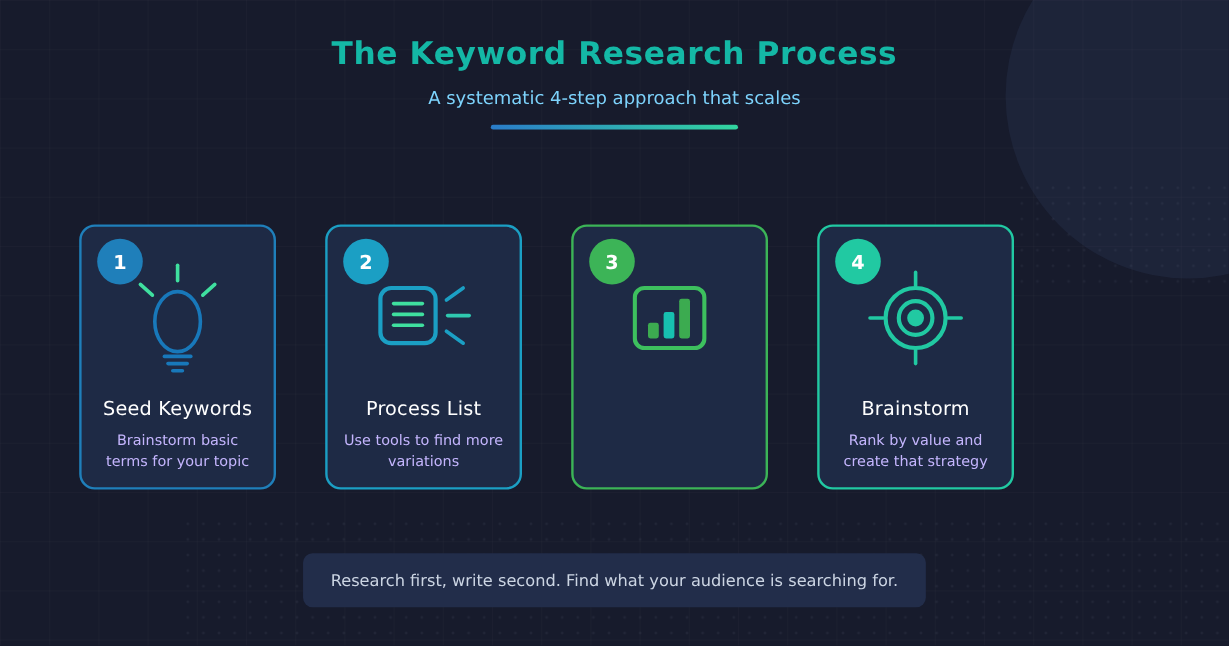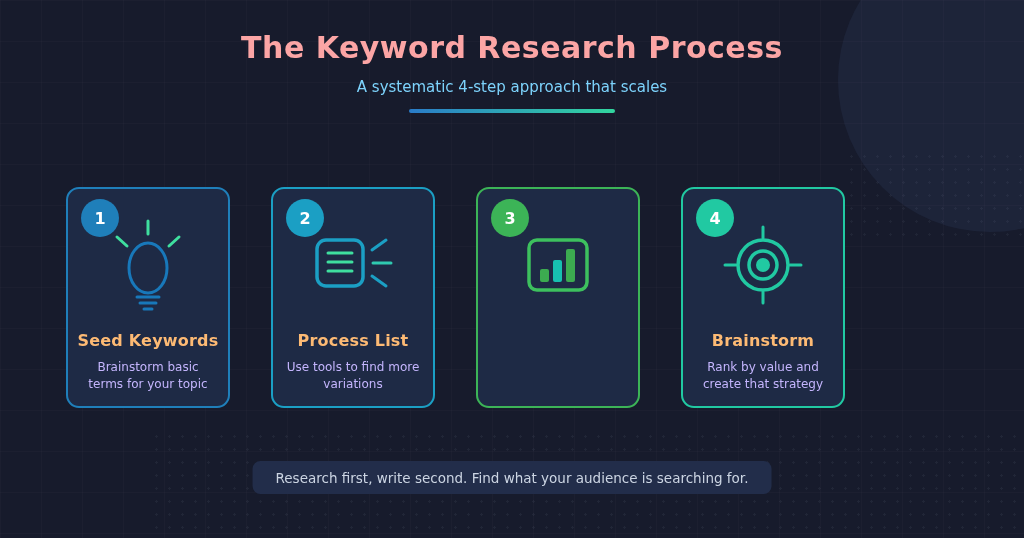--- a/index.html
+++ b/index.html
@@ -40,24 +40,24 @@
     background-image:
       linear-gradient(90deg, rgba(255,255,255,0.018) 1px, transparent 1px),
       linear-gradient(rgba(255,255,255,0.018) 1px, transparent 1px);
     background-size: 41px 41px;
   }
 
   
   .header { position: absolute; top: 0; left: 0; width: 100%; text-align: center; }
   .title {
     margin-top: 30px;
-    font-size: 30px;
+    font-size: 26px;
     font-weight: bold;
     letter-spacing: 0.5px;
-    color: #fca5a5;
+    color: #14b8a6;
   }
   .subtitle {
     margin-top: 13px;
     font-size: 15px;
     color: #7dd3fc;
   }
   .underline {
     margin: 13px auto 0 auto;
     width: 206px; height: 4px;
     border-radius: 2px;
@@ -90,39 +90,39 @@
     font-size: 16px; font-weight: bold; color: #ffffff;
   }
   .icon-wrap {
     margin-top: 26px;
     height: 100px;
     display: flex; align-items: center; justify-content: center;
   }
   .card-title {
     margin-top: 16px;
     font-size: 16px;
-    font-weight: bold;
-    color: #fdba74;
+    font-weight: normal;
+    color: #ffffff;
     letter-spacing: 0.2px;
   }
   .card-desc {
     margin-top: 9px;
     max-width: 134px;
     font-size: 12px;
     line-height: 1.45;
     text-align: center;
     color: #c4b5fd;
   }
 
   
   .pill {
     position: absolute;
     left: 50%; top: 461px;
     transform: translateX(-50%);
-    height: 33px;
+    height: 45px;
     padding: 0 23px;
     background: #222d4a;
     border-radius: 8px;
     display: flex; align-items: center;
     white-space: nowrap;
     font-size: 13.5px;
     color: #ccd5e3;
   }
 
   svg { display: block; }

